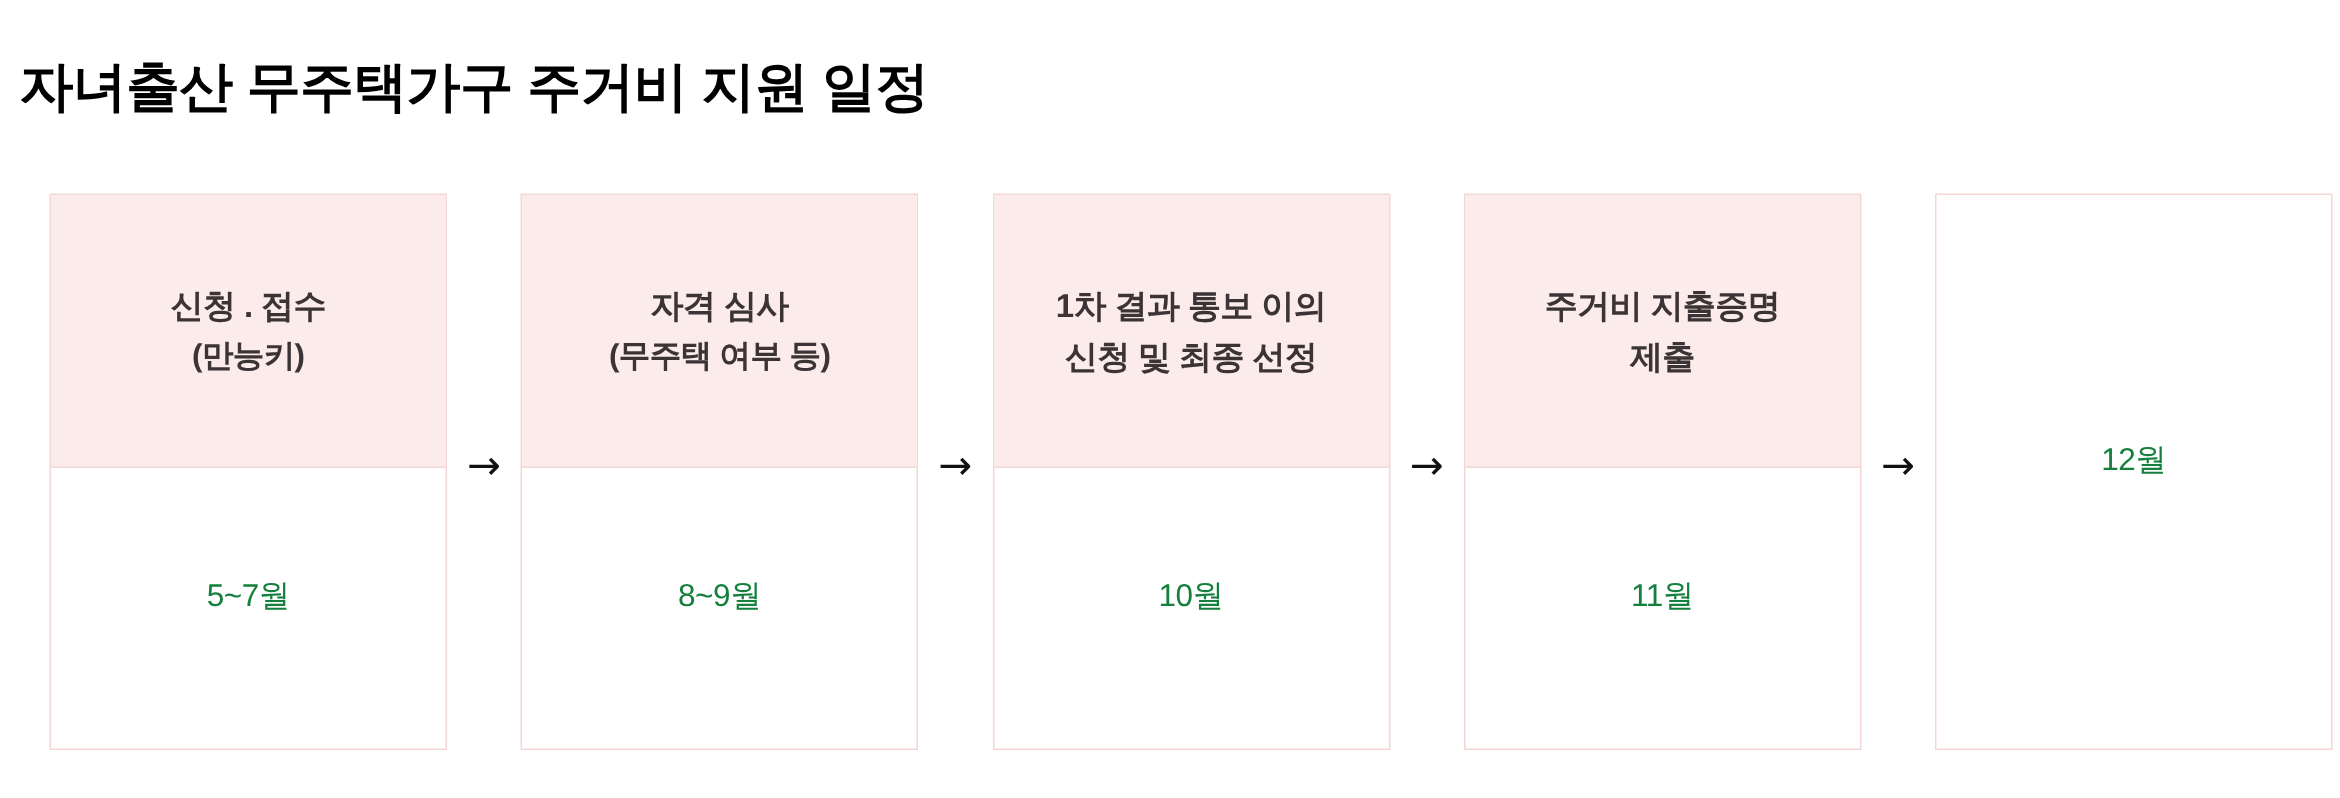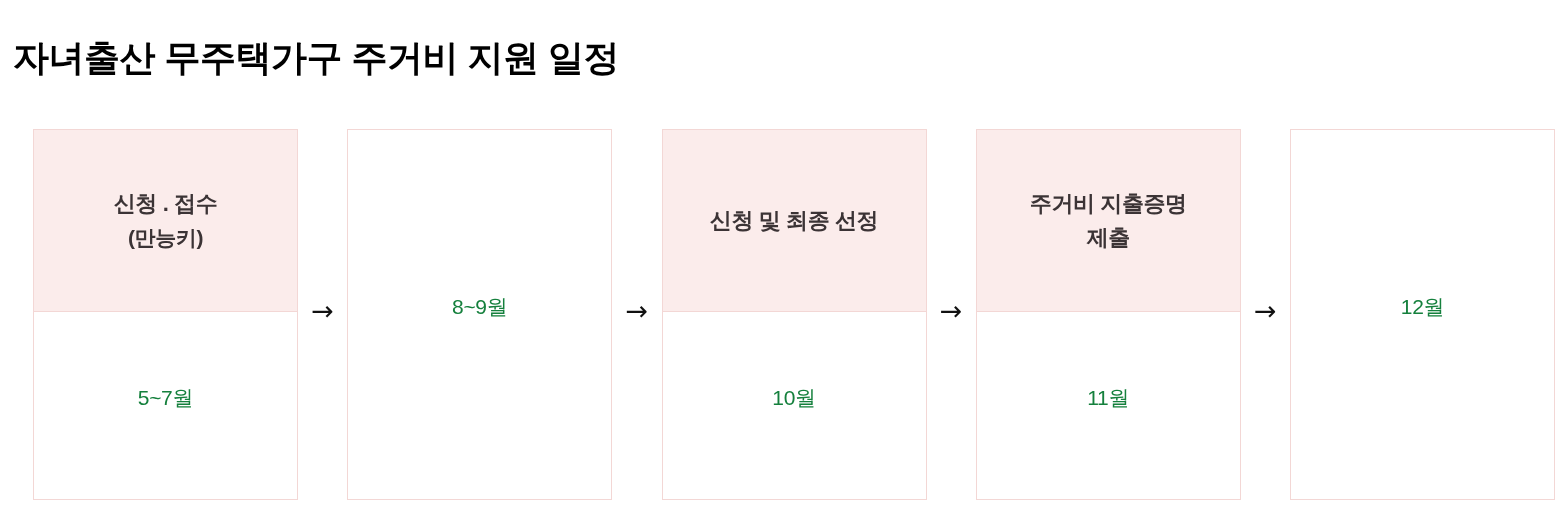--- a/index.html
+++ b/index.html
@@ -142,29 +142,34 @@
         <div class="step-subtitle">(만능키)</div>
       </div>
       <div class="step-body">
         <div class="step-period">5~7월</div>
       </div>
     </div>
 
     <div class="arrow">→</div>
 
     <div class="step">
+      <div class="step-head">
+        <div class="step-title">자격 심사</div>
+        <div class="step-subtitle">(무주택 여부 등)</div>
+      </div>
       <div class="step-body">
         <div class="step-period">8~9월</div>
       </div>
     </div>
 
     <div class="arrow">→</div>
 
     <div class="step">
       <div class="step-head">
+        <div class="step-title">1차 결과 통보 이의</div>
         <div class="step-title">신청 및 최종 선정</div>
       </div>
       <div class="step-body">
         <div class="step-period">10월</div>
       </div>
     </div>
 
     <div class="arrow">→</div>
 
     <div class="step">

